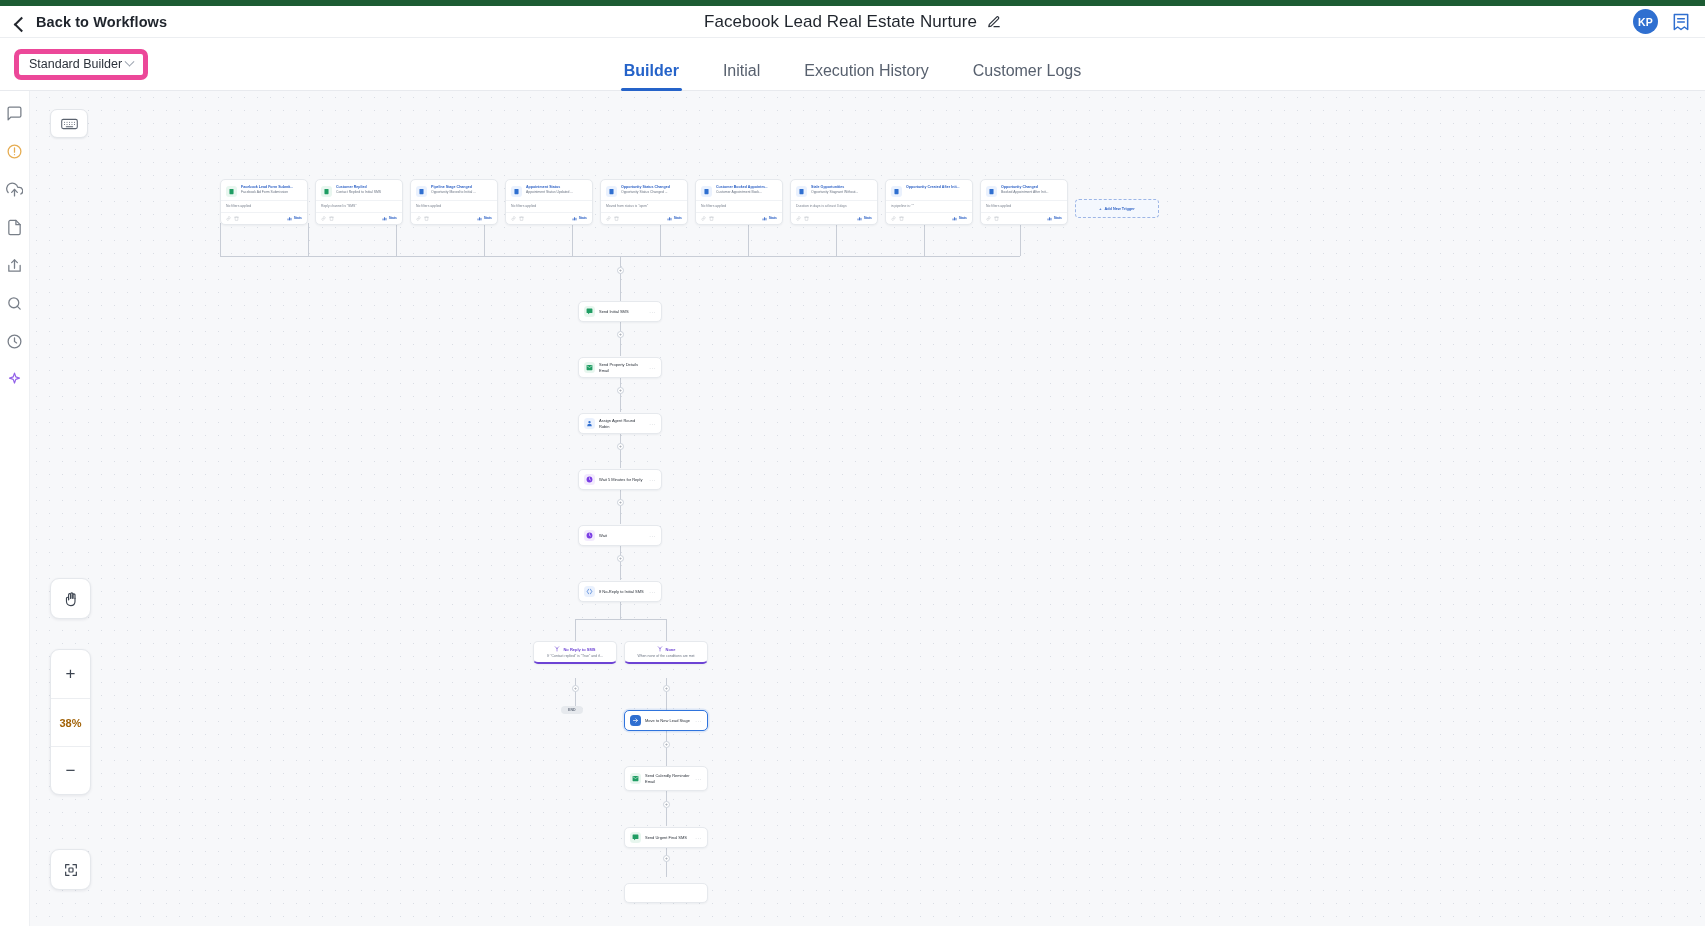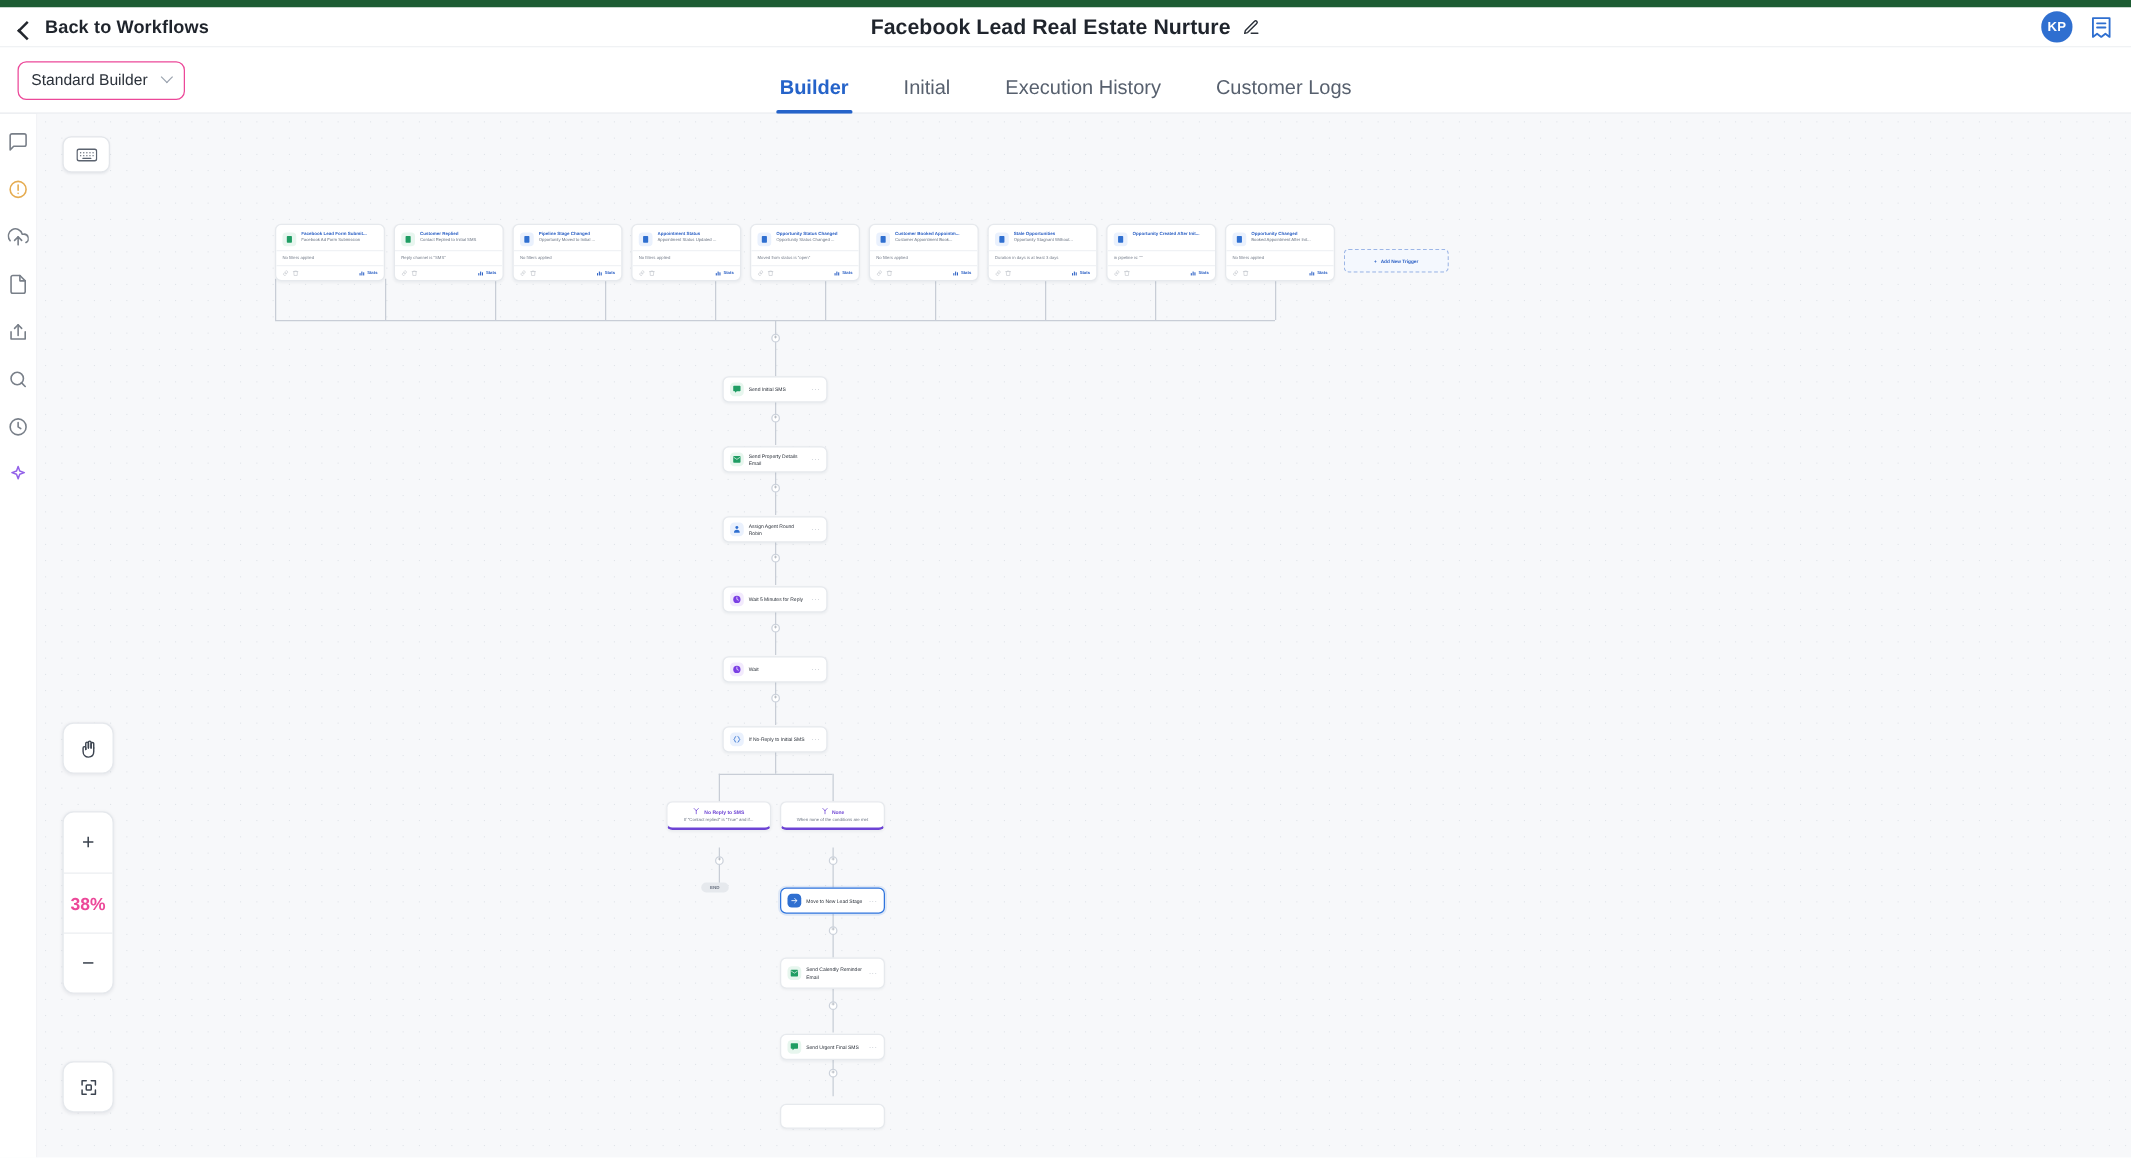--- a/index.html
+++ b/index.html
@@ -36,21 +36,21 @@
   .back-text {
     font-size: 14.5px; font-weight: 600; color: #1f242c;
     letter-spacing: .1px;
   }
   .hdr-center {
     position: absolute; left: 0; right: 0;
     display: flex; align-items: center; justify-content: center; gap: 10px;
     pointer-events: none;
   }
   .wf-title {
-    font-size: 17px; font-weight: 700; color: #1f242c;
+    font-size: 17px; font-weight: 400; color: #1f242c;
     letter-spacing: .05px;
   }
   .pencil { width: 14px; height: 14px; pointer-events: auto; cursor: pointer; }
   .hdr-right {
     margin-left: auto; display: flex; align-items: center; gap: 13px;
     margin-right: 14px;
   }
   .avatar {
     width: 25px; height: 25px; border-radius: 50%;
     background: #2f6fd0; color: #fff;
@@ -63,21 +63,21 @@
   .subhdr {
     height: 53px; width: 100%;
     background: #ffffff;
     display: flex; align-items: center;
     position: relative;
     border-bottom: 1px solid #e8eaee;
   }
   .builder-select {
     margin-left: 14px;
     width: 134px; height: 31px;
-    border: 1px solid #ec4899; border-radius: 7px;
+    border: 5px solid #ec4899; border-radius: 7px;
     background: #fff;
     display: flex; align-items: center;
     padding: 0 10px;
     cursor: pointer;
   }
   .builder-select span {
     font-size: 12.5px; color: #2b313a; flex: 1;
   }
   .chev-down {
     width: 7px; height: 7px;
@@ -136,21 +136,21 @@
     display: flex; align-items: center; justify-content: center;
     box-shadow: 0 1px 2px rgba(20,30,50,.07);
     cursor: pointer;
   }
   .zc {
     width: 41px; height: 48px;
     display: flex; align-items: center; justify-content: center;
     cursor: pointer; font-size: 17px; color: #3c4450;
   }
   .zc + .zc { border-top: 1px solid #eceef1; }
-  .zc.pct { font-size: 14px; font-weight: 600; color: #ec4899; cursor: default; }
+  .zc.pct { font-size: 11px; font-weight: 600; color: #a16207; cursor: default; }
   .zoom-hand {
     position: absolute; left: 20px; top: 487px;
     width: 41px; height: 41px;
     background: #fff; border: 1px solid #e5e8ec; border-radius: 9px;
     box-shadow: 0 1px 3px rgba(20,30,50,.08);
     display: flex; align-items: center; justify-content: center;
     cursor: pointer;
   }
   .zoom-stack {
     position: absolute; left: 20px; top: 558px;

